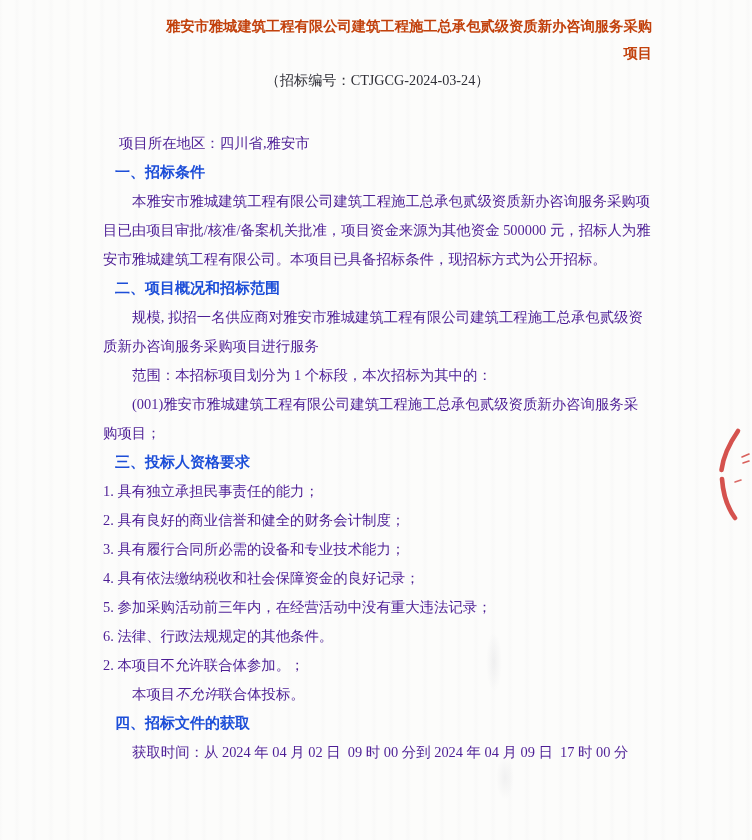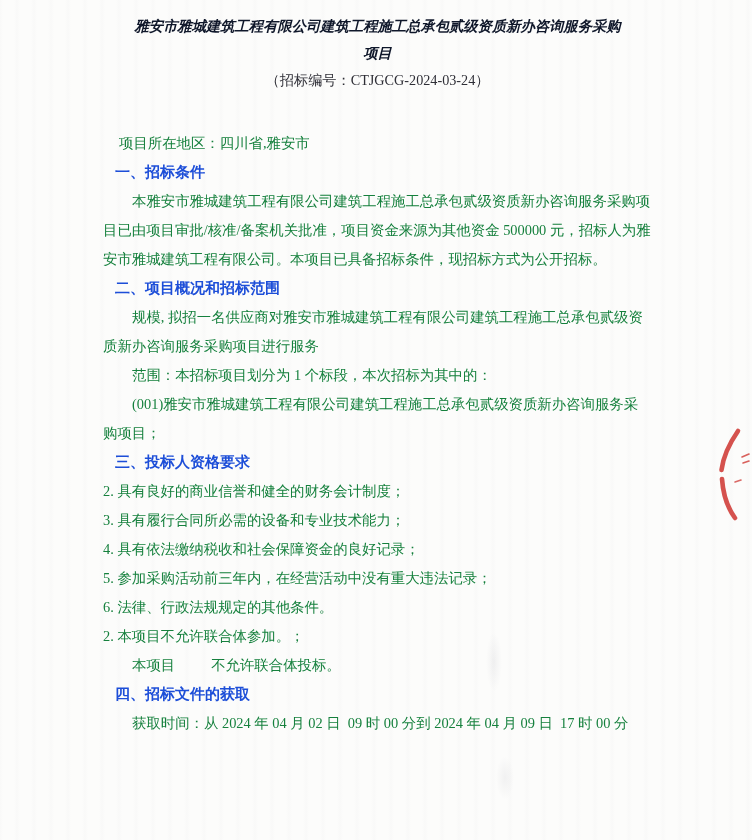--- a/index.html
+++ b/index.html
@@ -13,39 +13,39 @@
   }
   
   .scan-texture{
     position:absolute;inset:0;pointer-events:none;
     background:repeating-linear-gradient(90deg,
       rgba(120,120,135,0.025) 0px, rgba(120,120,135,0.0) 3px,
       rgba(120,120,135,0.0) 14px, rgba(120,120,135,0.025) 17px);
   }
   .content{position:absolute;left:103px;top:0;width:549px;}
   .title-line{
-    font-weight:bold;font-size:14.3px;line-height:27px;text-align:center;
-    color:#0f172a;white-space:pre-wrap;font-style:italic;
+    font-weight:bold;font-size:14.3px;line-height:27px;text-align:right;
+    color:#c2410c;white-space:pre-wrap;
   }
   .title-first{margin-top:13px;}
   .tender-no{
     text-align:center;font-size:14.2px;line-height:26px;color:#2e2e36;
     white-space:pre-wrap;
   }
   .para{
     font-size:14.4px;line-height:29px;white-space:pre-wrap;
-    color:#15803d;
+    color:#4c1d95;
   }
   .indent{text-indent:29px;}
   .location{margin-top:36px;margin-left:16px;}
   .heading{
     font-size:15px;font-weight:bold;line-height:29px;margin-left:12px;
     color:#1d4ed8;white-space:pre-wrap;
   }
-  .em{margin-left:36px;}
+  .em{font-style:italic;}
   .seal{position:absolute;left:705px;top:412px;overflow:visible;}
   .smudge{
     position:absolute;pointer-events:none;
     background:radial-gradient(ellipse at center,
       rgba(110,110,125,0.08), rgba(110,110,125,0) 70%);
   }
   .smudge-a{left:486px;top:632px;width:16px;height:60px;}
   .smudge-b{left:496px;top:756px;width:18px;height:44px;}
 </style>
 </head>
@@ -63,20 +63,21 @@
 
     <div class="heading">一、招标条件</div>
     <div class="para indent">本雅安市雅城建筑工程有限公司建筑工程施工总承包贰级资质新办咨询服务采购项目已由项目审批/核准/备案机关批准，项目资金来源为其他资金 500000 元，招标人为雅安市雅城建筑工程有限公司。本项目已具备招标条件，现招标方式为公开招标。</div>
 
     <div class="heading">二、项目概况和招标范围</div>
     <div class="para indent">规模, 拟招一名供应商对雅安市雅城建筑工程有限公司建筑工程施工总承包贰级资质新办咨询服务采购项目进行服务</div>
     <div class="para indent">范围：本招标项目划分为 1 个标段，本次招标为其中的：</div>
     <div class="para indent">(001)雅安市雅城建筑工程有限公司建筑工程施工总承包贰级资质新办咨询服务采购项目；</div>
 
     <div class="heading">三、投标人资格要求</div>
+    <div class="para">1. 具有独立承担民事责任的能力；</div>
     <div class="para">2. 具有良好的商业信誉和健全的财务会计制度；</div>
     <div class="para">3. 具有履行合同所必需的设备和专业技术能力；</div>
     <div class="para">4. 具有依法缴纳税收和社会保障资金的良好记录；</div>
     <div class="para">5. 参加采购活动前三年内，在经营活动中没有重大违法记录；</div>
     <div class="para">6. 法律、行政法规规定的其他条件。</div>
     <div class="para">2. 本项目不允许联合体参加。；</div>
     <div class="para indent"><span>本项目</span><span class="em">不允许</span><span>联合体投标。</span></div>
 
     <div class="heading">四、招标文件的获取</div>
     <div class="para indent">获取时间：从 2024 年 04 月 02 日  09 时 00 分到 2024 年 04 月 09 日  17 时 00 分</div>

